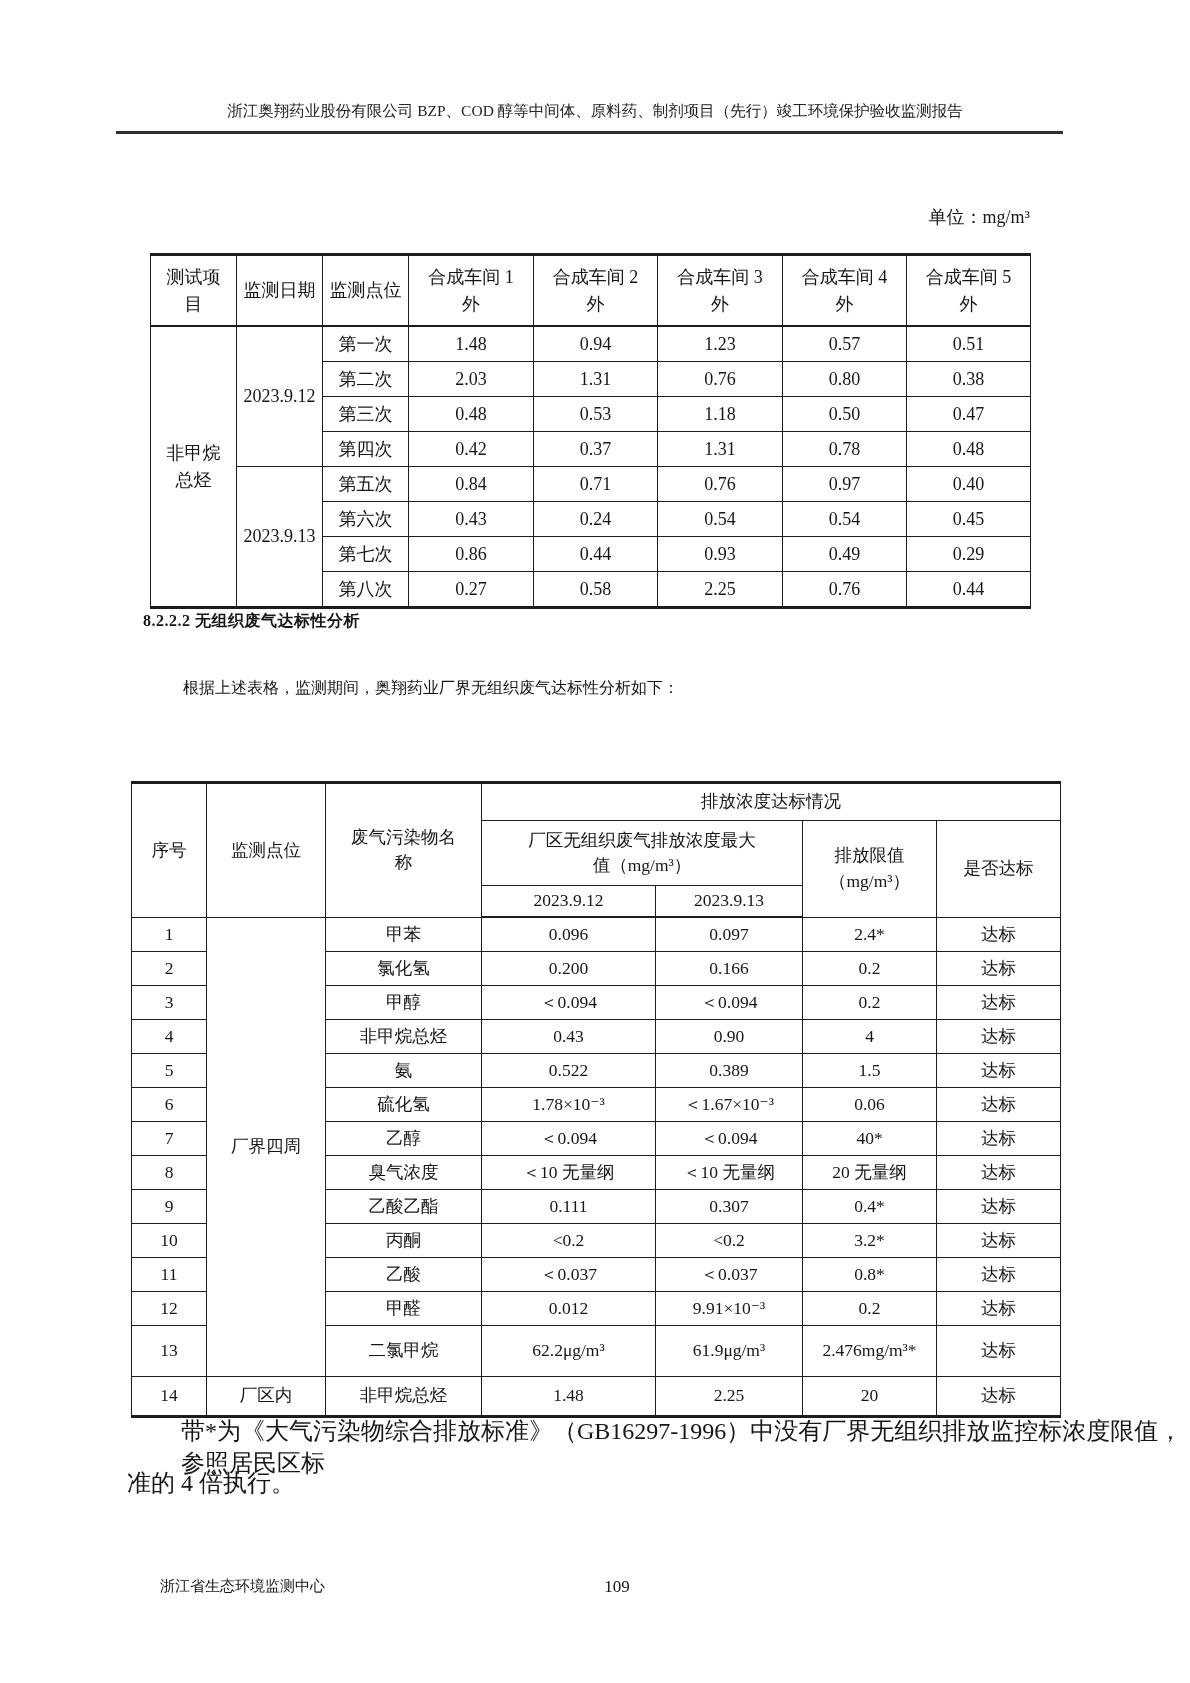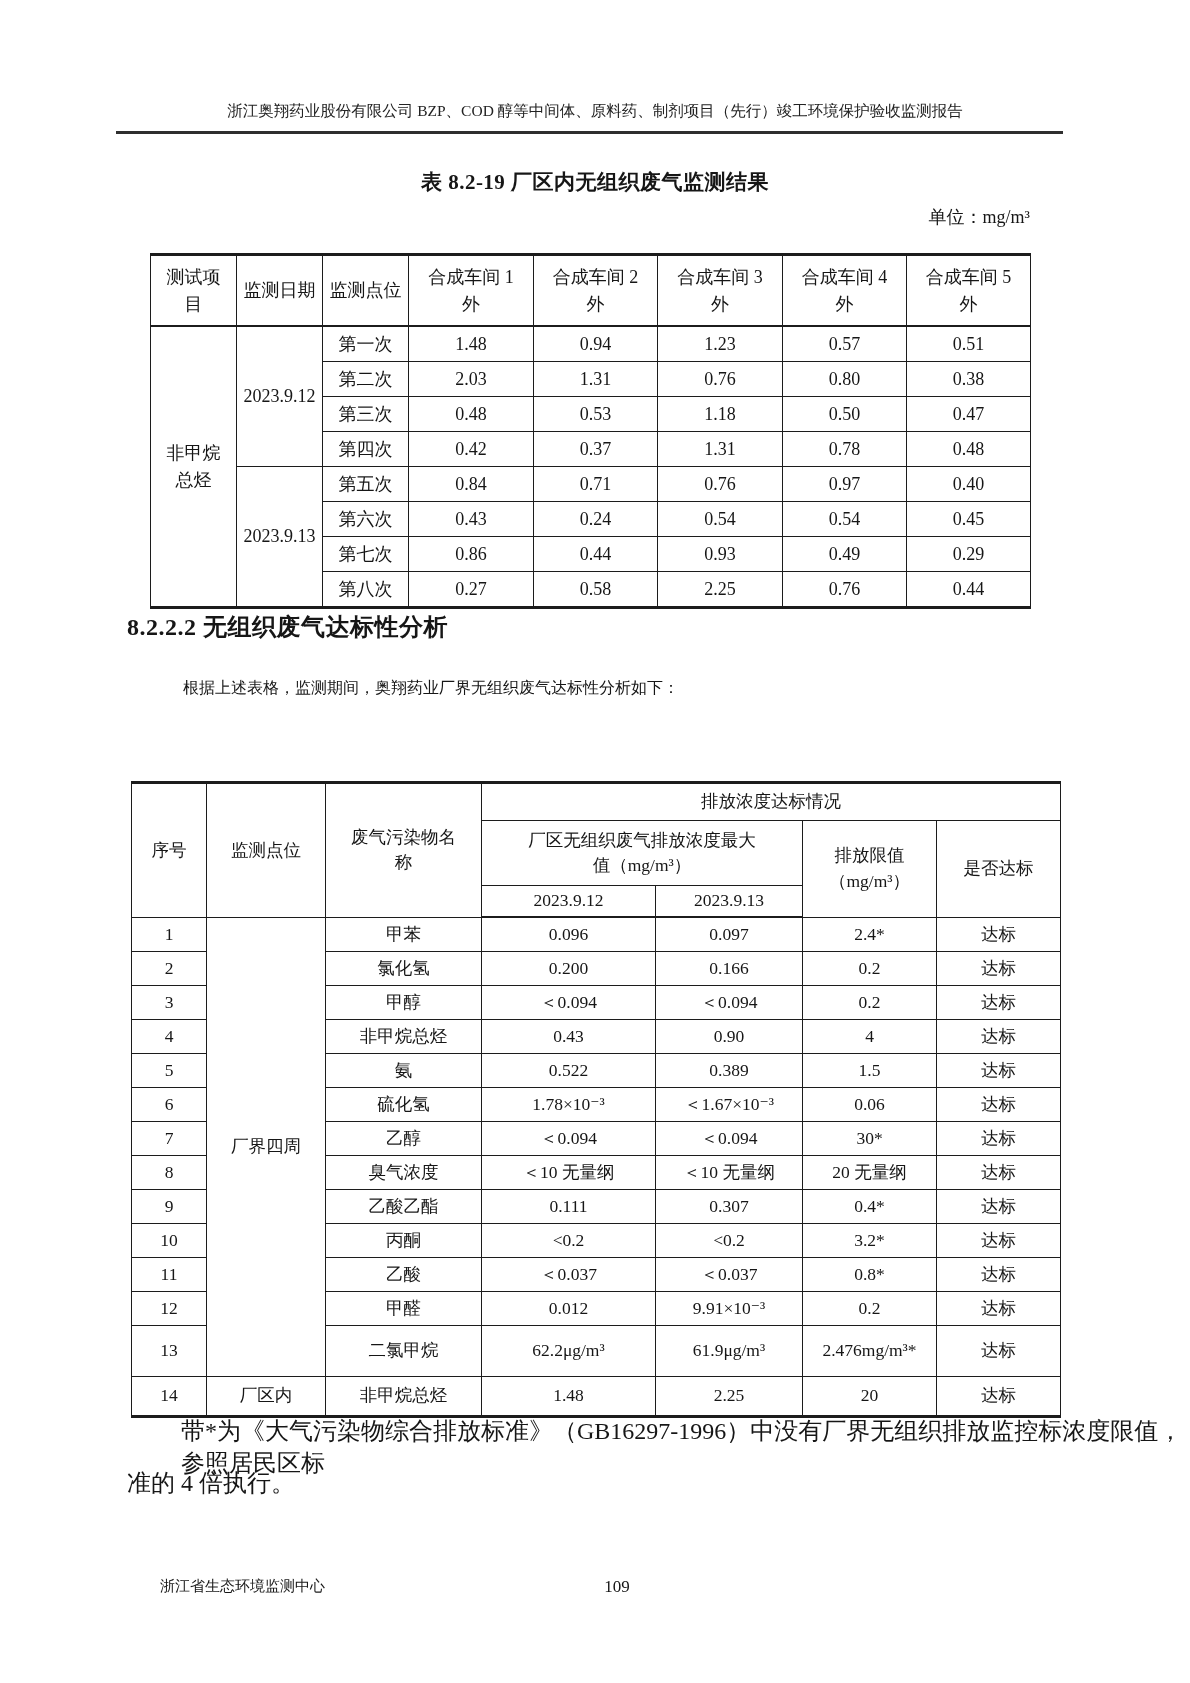--- a/index.html
+++ b/index.html
@@ -6,21 +6,21 @@
   body{font-family:"Liberation Serif","DejaVu Serif",serif;color:#161616;}
   .page{position:relative;width:1190px;height:1683px;background:#ffffff;overflow:hidden;margin-top:29px;}
   .abs{position:absolute;}
   .center{text-align:center;}
   .doc-header{top:72px;left:0;width:1190px;text-align:center;font-size:15.5px;color:#222;}
   .header-rule{top:102px;left:116px;width:947px;border-top:3px solid #2f2f2f;height:0;}
   .tbl-title{font-weight:bold;font-size:21px;letter-spacing:0.5px;}
   .t1-title{top:139px;left:0;width:1190px;}
   .t2-title{top:708px;left:0;width:1190px;}
   .unit-line{top:176px;left:780px;width:250px;text-align:right;font-size:18px;}
-  .section-heading{top:582px;left:127px;font-weight:bold;font-size:24px;letter-spacing:0.5px;}
+  .section-heading{top:582px;left:143px;font-weight:bold;font-size:16px;letter-spacing:0.5px;}
   .paragraph{top:649px;left:183px;font-size:16px;}
   .note{font-size:24px;}
   .note1{top:1386px;left:181px;}
   .note2{top:1438px;left:127px;}
   .footer-left{top:1548px;left:160px;font-size:15px;}
   .footer-page{top:1548px;left:557px;width:120px;text-align:center;font-size:17px;}
 
   table.doc-table{border-collapse:collapse;table-layout:fixed;
     border-top:3.2px solid #1c1c1c;border-bottom:3.2px solid #1c1c1c;}
   table.doc-table th,table.doc-table td{
@@ -38,21 +38,20 @@
   #table2 tbody tr.row-last td{height:38px;}
 </style>
 </head>
 <body>
 
 <div class="page">
 
   <div class="abs doc-header">浙江奥翔药业股份有限公司 BZP、COD 醇等中间体、原料药、制剂项目（先行）竣工环境保护验收监测报告</div>
   <div class="abs header-rule"></div>
 
-  <div class="abs tbl-title t1-title center">表 8.2-19  厂区内无组织废气监测结果</div>
   <div class="abs unit-line">单位：mg/m³</div>
 
   <table class="abs doc-table" id="table1">
     <colgroup>
       <col style="width:86px">
         <col style="width:86px">
         <col style="width:86px">
       <col style="width:125px">
         <col style="width:124px">
         <col style="width:125px">
@@ -231,21 +230,21 @@
           <td>1.78×10⁻³</td>
           <td>＜1.67×10⁻³</td>
           <td>0.06</td>
           <td>达标</td>
         </tr>
         <tr>
           <td>7</td>
           <td>乙醇</td>
           <td>＜0.094</td>
           <td>＜0.094</td>
-          <td>30*</td>
+          <td>40*</td>
           <td>达标</td>
         </tr>
         <tr>
           <td>8</td>
           <td>臭气浓度</td>
           <td>＜10 无量纲</td>
           <td>＜10 无量纲</td>
           <td>20 无量纲</td>
           <td>达标</td>
         </tr>

